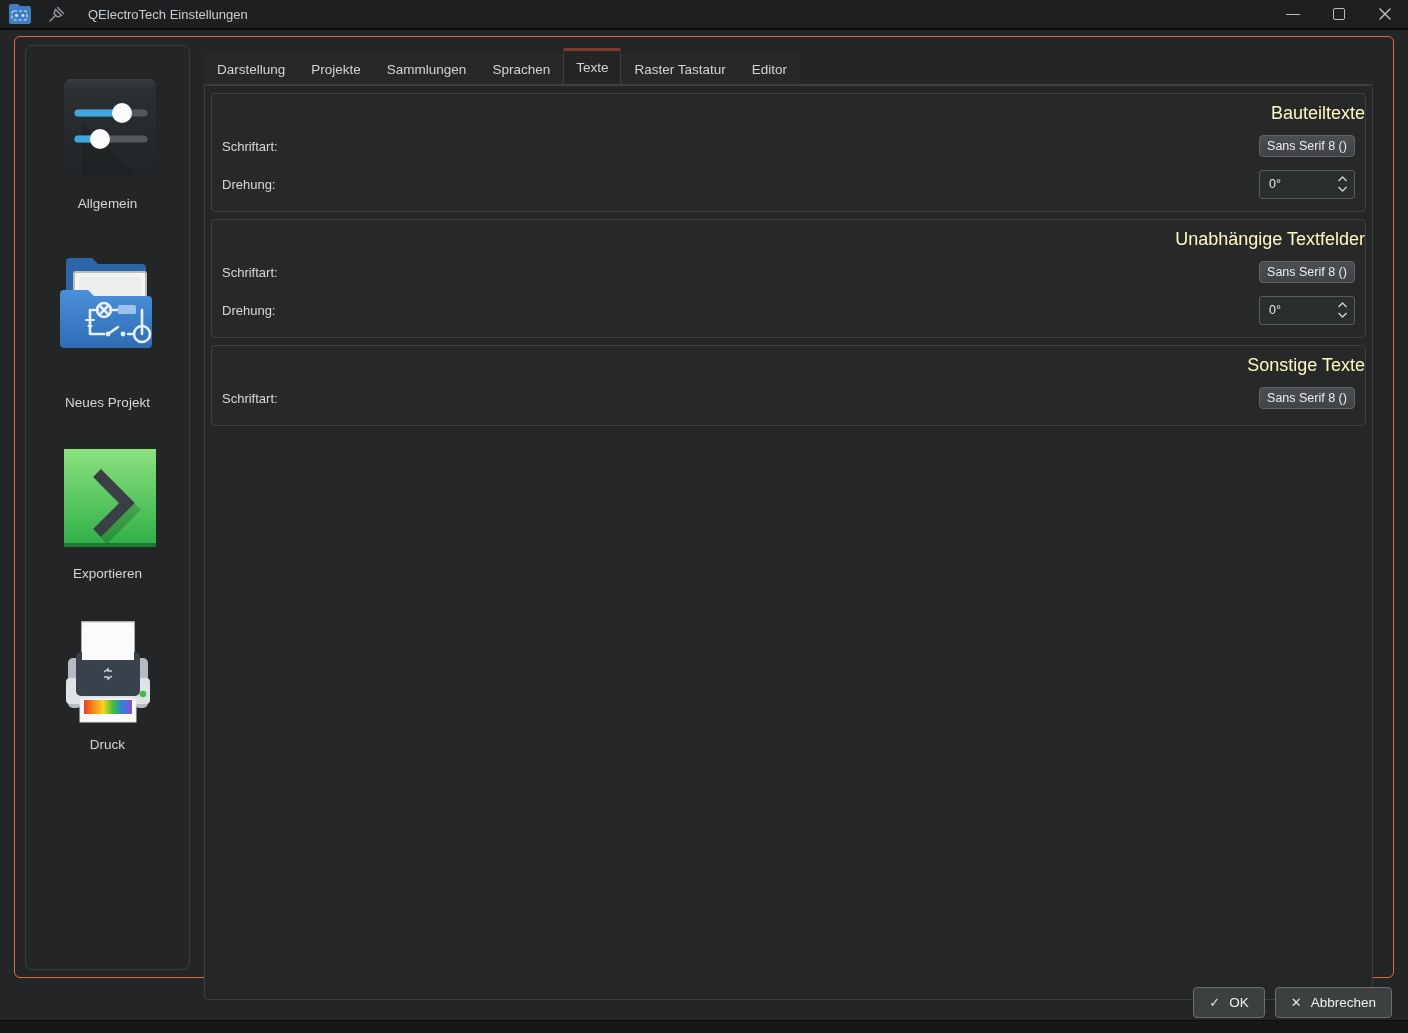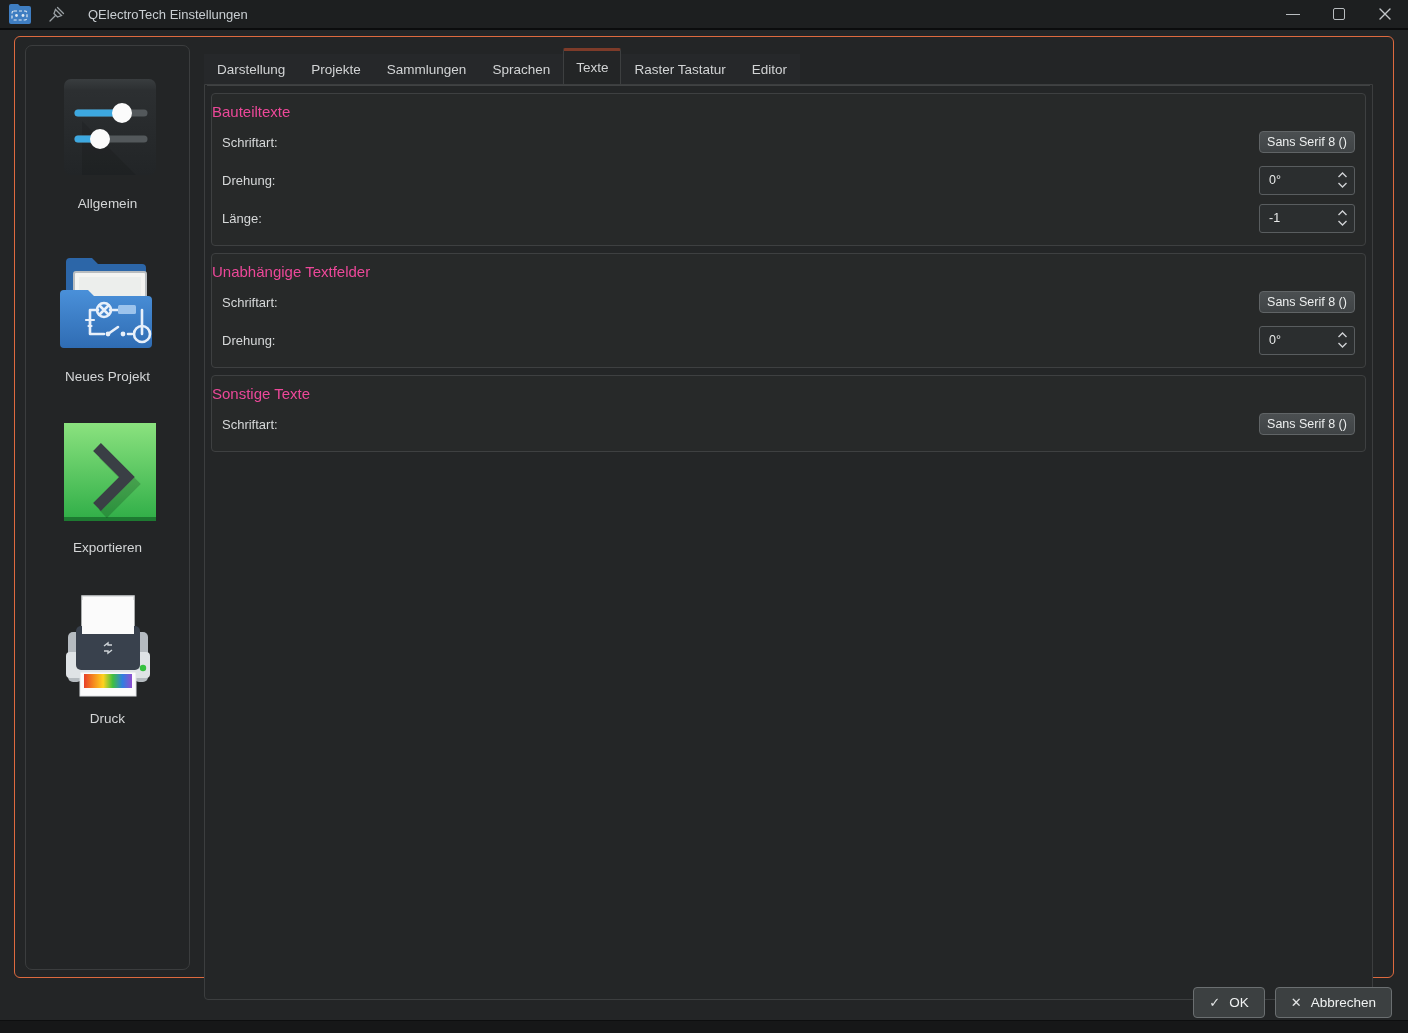--- a/index.html
+++ b/index.html
@@ -33,21 +33,21 @@
   }
 
   
   .sidebar {
     position:absolute; left:10px; top:8px; width:165px; height:925px;
     border:1px solid #3b3d3e; border-radius:7px;
   }
   .side-item { display:flex; flex-direction:column; align-items:center; cursor:pointer; }
   .side-item .icon-box { width:112px; height:108px; }
   .side-label { margin-top:11px; font-size:13.5px; color:#d4d6d7; }
-  .mt-a { margin-top:31px; } .mt-b { margin-top:39px; } .mt-c { margin-top:37px; }
+  .mt-a { margin-top:31px; } .mt-b { margin-top:39px;gap:26px; } .mt-c { margin-top:37px; }
 
   
   .tabbar {
     position:absolute; left:189px; top:14px; right:8px; height:33px;
     display:flex; align-items:flex-end;
   }
   .tab {
     height:30px; padding:0 12px; display:flex; align-items:center;
     font-size:13.5px; color:#d2d4d5; background:#26282a; cursor:pointer;
     border:1px solid transparent; white-space:pre;
@@ -63,21 +63,21 @@
     position:absolute; left:189px; top:47px; width:1169px; height:916px;
     border:1px solid #3c3e3f; background:#242627; border-radius:0 0 4px 4px;
   }
   .pane-header { padding:10px 9px 9px 9px; font-size:13px; color:#d8dadb; }
   .pane-sep { height:0; border-top:1px solid #404243; margin:0 2px; }
 
   .groupbox {
     margin:7px 6px 0 6px; border:1px solid #3e4041; border-radius:4px;
     background:#272929; padding-bottom:8px;
   }
-  .group-title { text-align:left; font-size:15px; color:#ec4899; padding:9px 0 3px 0; }
+  .group-title { text-align:right; font-size:18px; color:#fef9c3; padding:9px 0 3px 0; }
   .g-row { display:flex; align-items:center; height:38px; padding:0 10px; }
   .g-label { font-size:13px; color:#d6d8d9; }
   .g-spacer { flex:1; }
 
   .font-button {
     width:96px; height:22px; background:linear-gradient(#4b4f51,#3f4345);
     border:1px solid #606466; border-radius:4px; color:#eceeee; font-size:12.5px;
     display:flex; align-items:center; justify-content:center; cursor:pointer;
     font-family:"Liberation Sans", sans-serif;
   }
@@ -269,33 +269,20 @@
         <div class="spinbox">
           <span class="spin-value">0°</span>
           <span class="spin-arrows">
             <svg width="11" height="18" viewBox="0 0 11 18">
               <path d="M1.5 6 L5.5 2 L9.5 6" fill="none" stroke="#cfd2d4" stroke-width="1.4"></path>
               <path d="M1.5 12 L5.5 16 L9.5 12" fill="none" stroke="#cfd2d4" stroke-width="1.4"></path>
             </svg>
           </span>
         </div>
       </div>
-      <div class="g-row">
-        <span class="g-label">Länge:</span>
-        <span class="g-spacer"></span>
-        <div class="spinbox">
-          <span class="spin-value">-1</span>
-          <span class="spin-arrows">
-            <svg width="11" height="18" viewBox="0 0 11 18">
-              <path d="M1.5 6 L5.5 2 L9.5 6" fill="none" stroke="#cfd2d4" stroke-width="1.4"></path>
-              <path d="M1.5 12 L5.5 16 L9.5 12" fill="none" stroke="#cfd2d4" stroke-width="1.4"></path>
-            </svg>
-          </span>
-        </div>
-      </div>
     </div>
 
     <div class="groupbox">
       <div class="group-title">Unabhängige Textfelder</div>
       <div class="g-row">
         <span class="g-label">Schriftart:</span>
         <span class="g-spacer"></span>
         <button class="font-button">Sans Serif 8 ()</button>
       </div>
       <div class="g-row">

